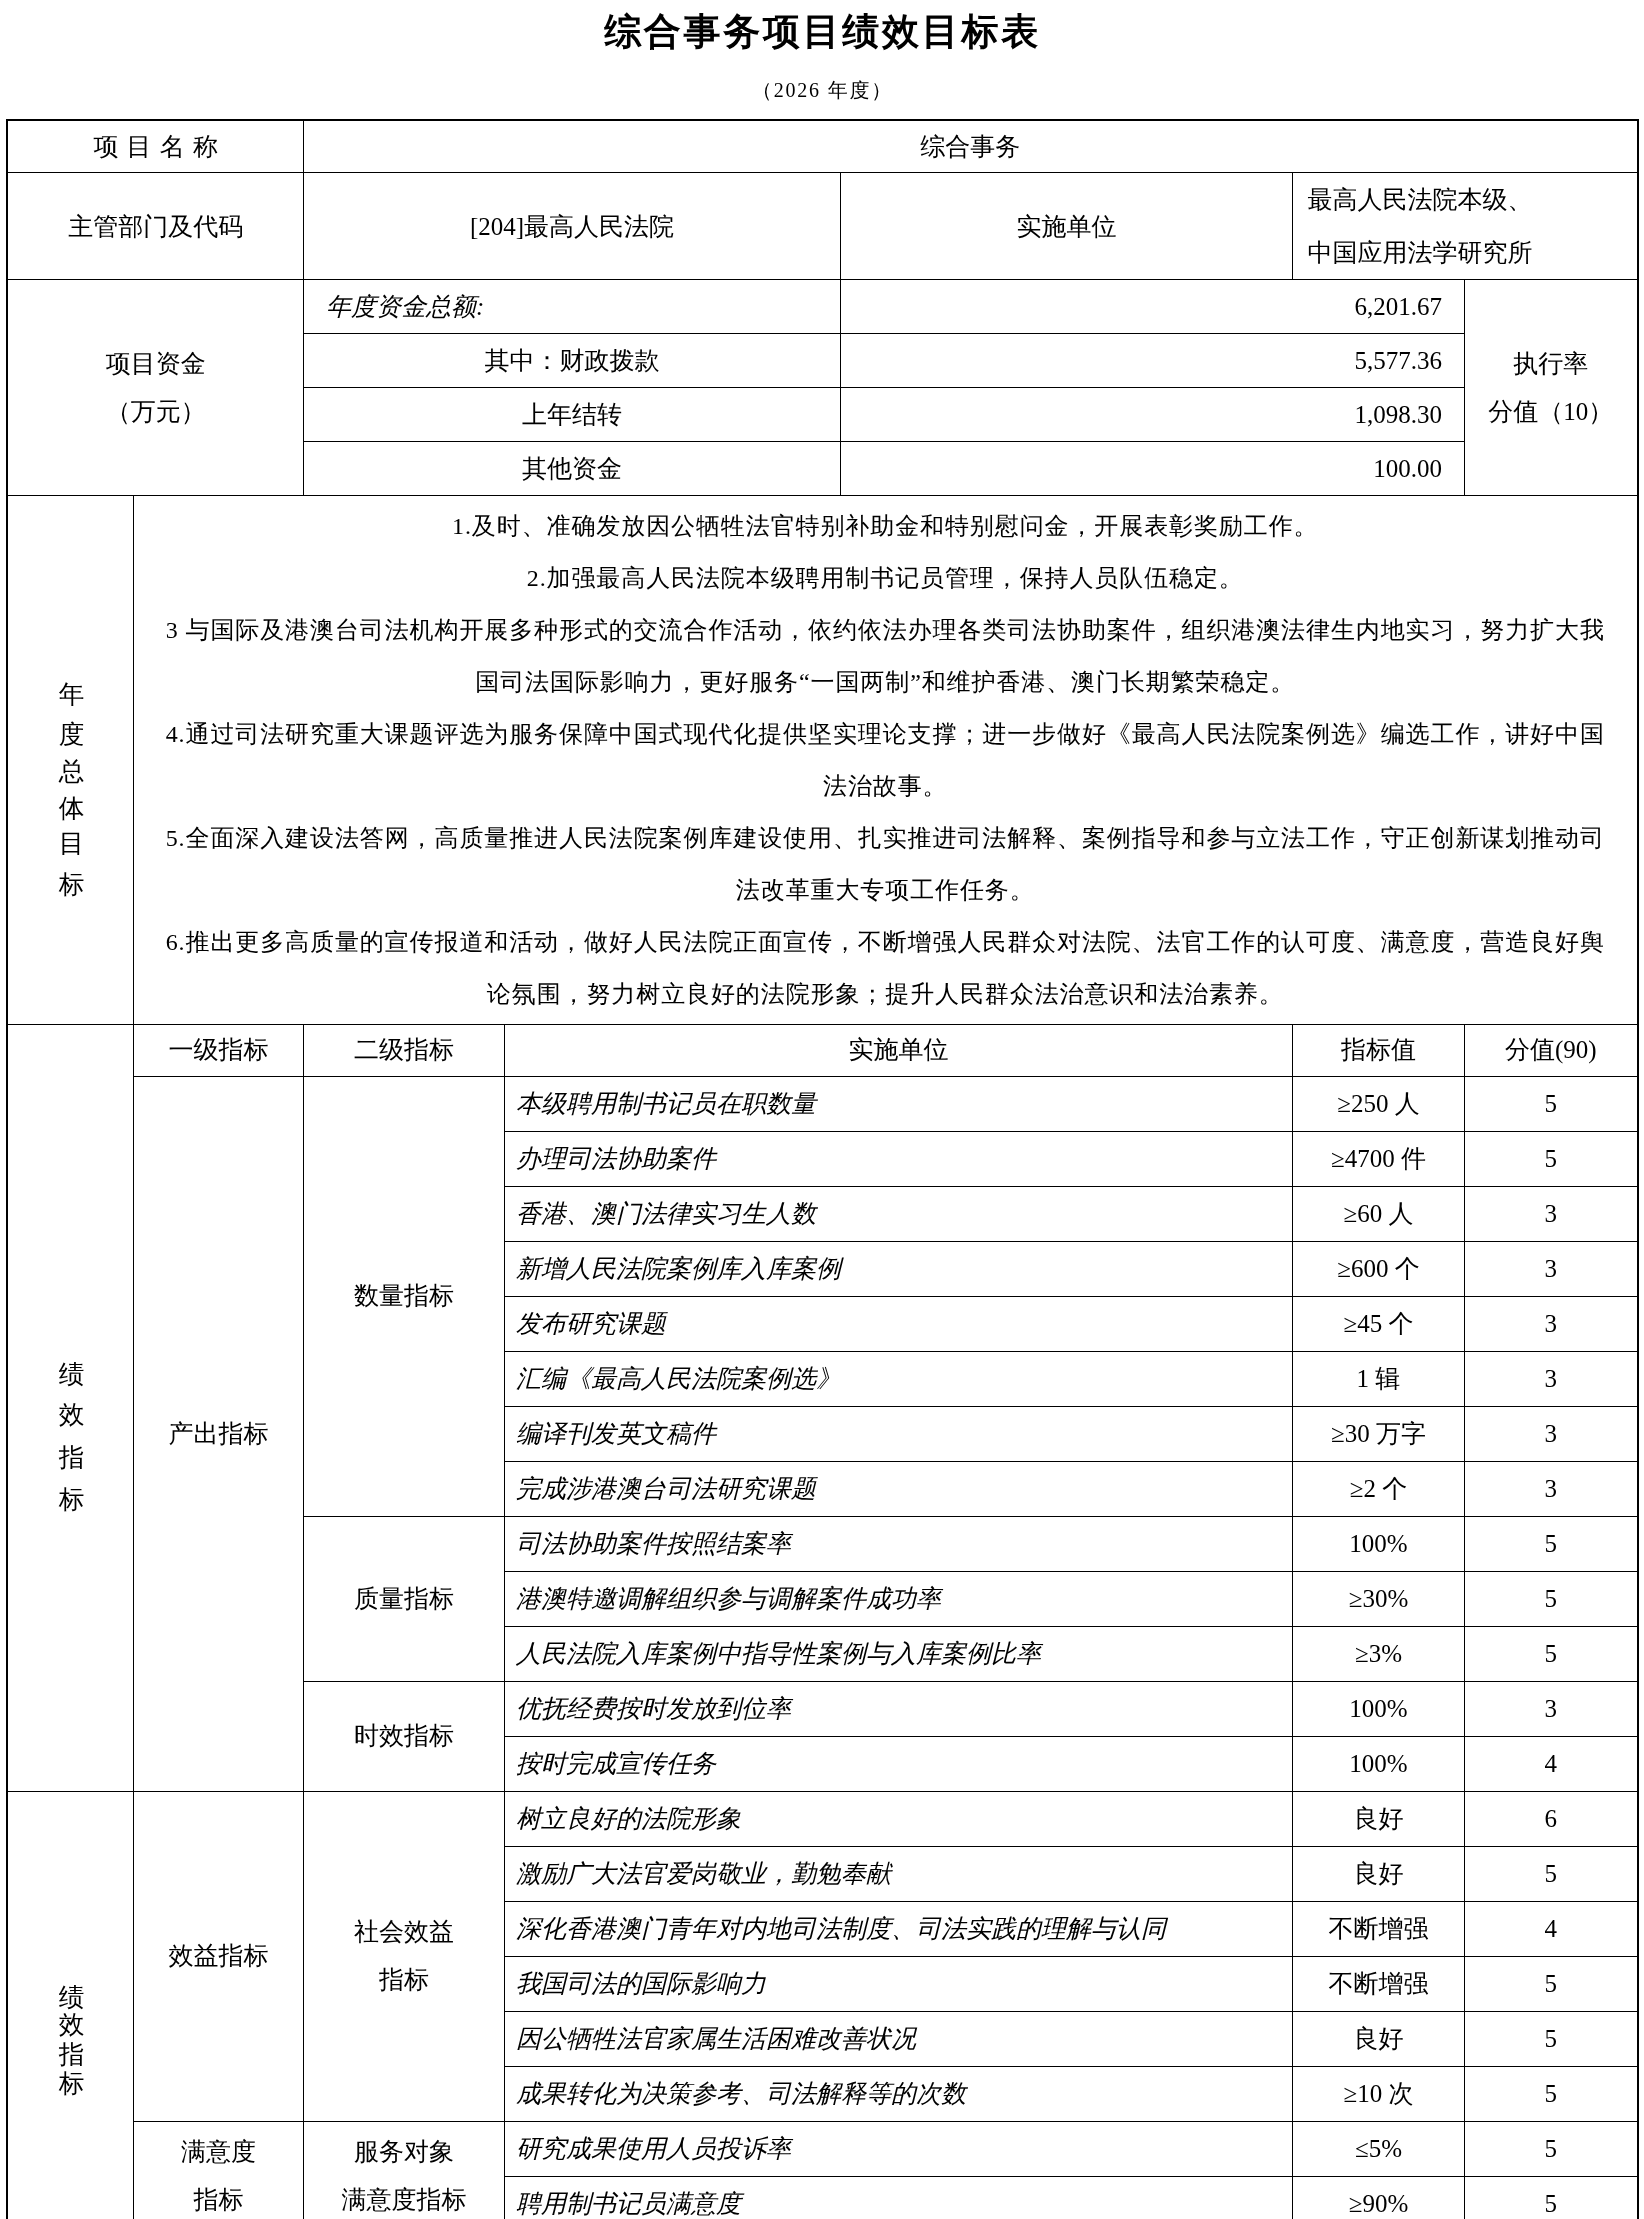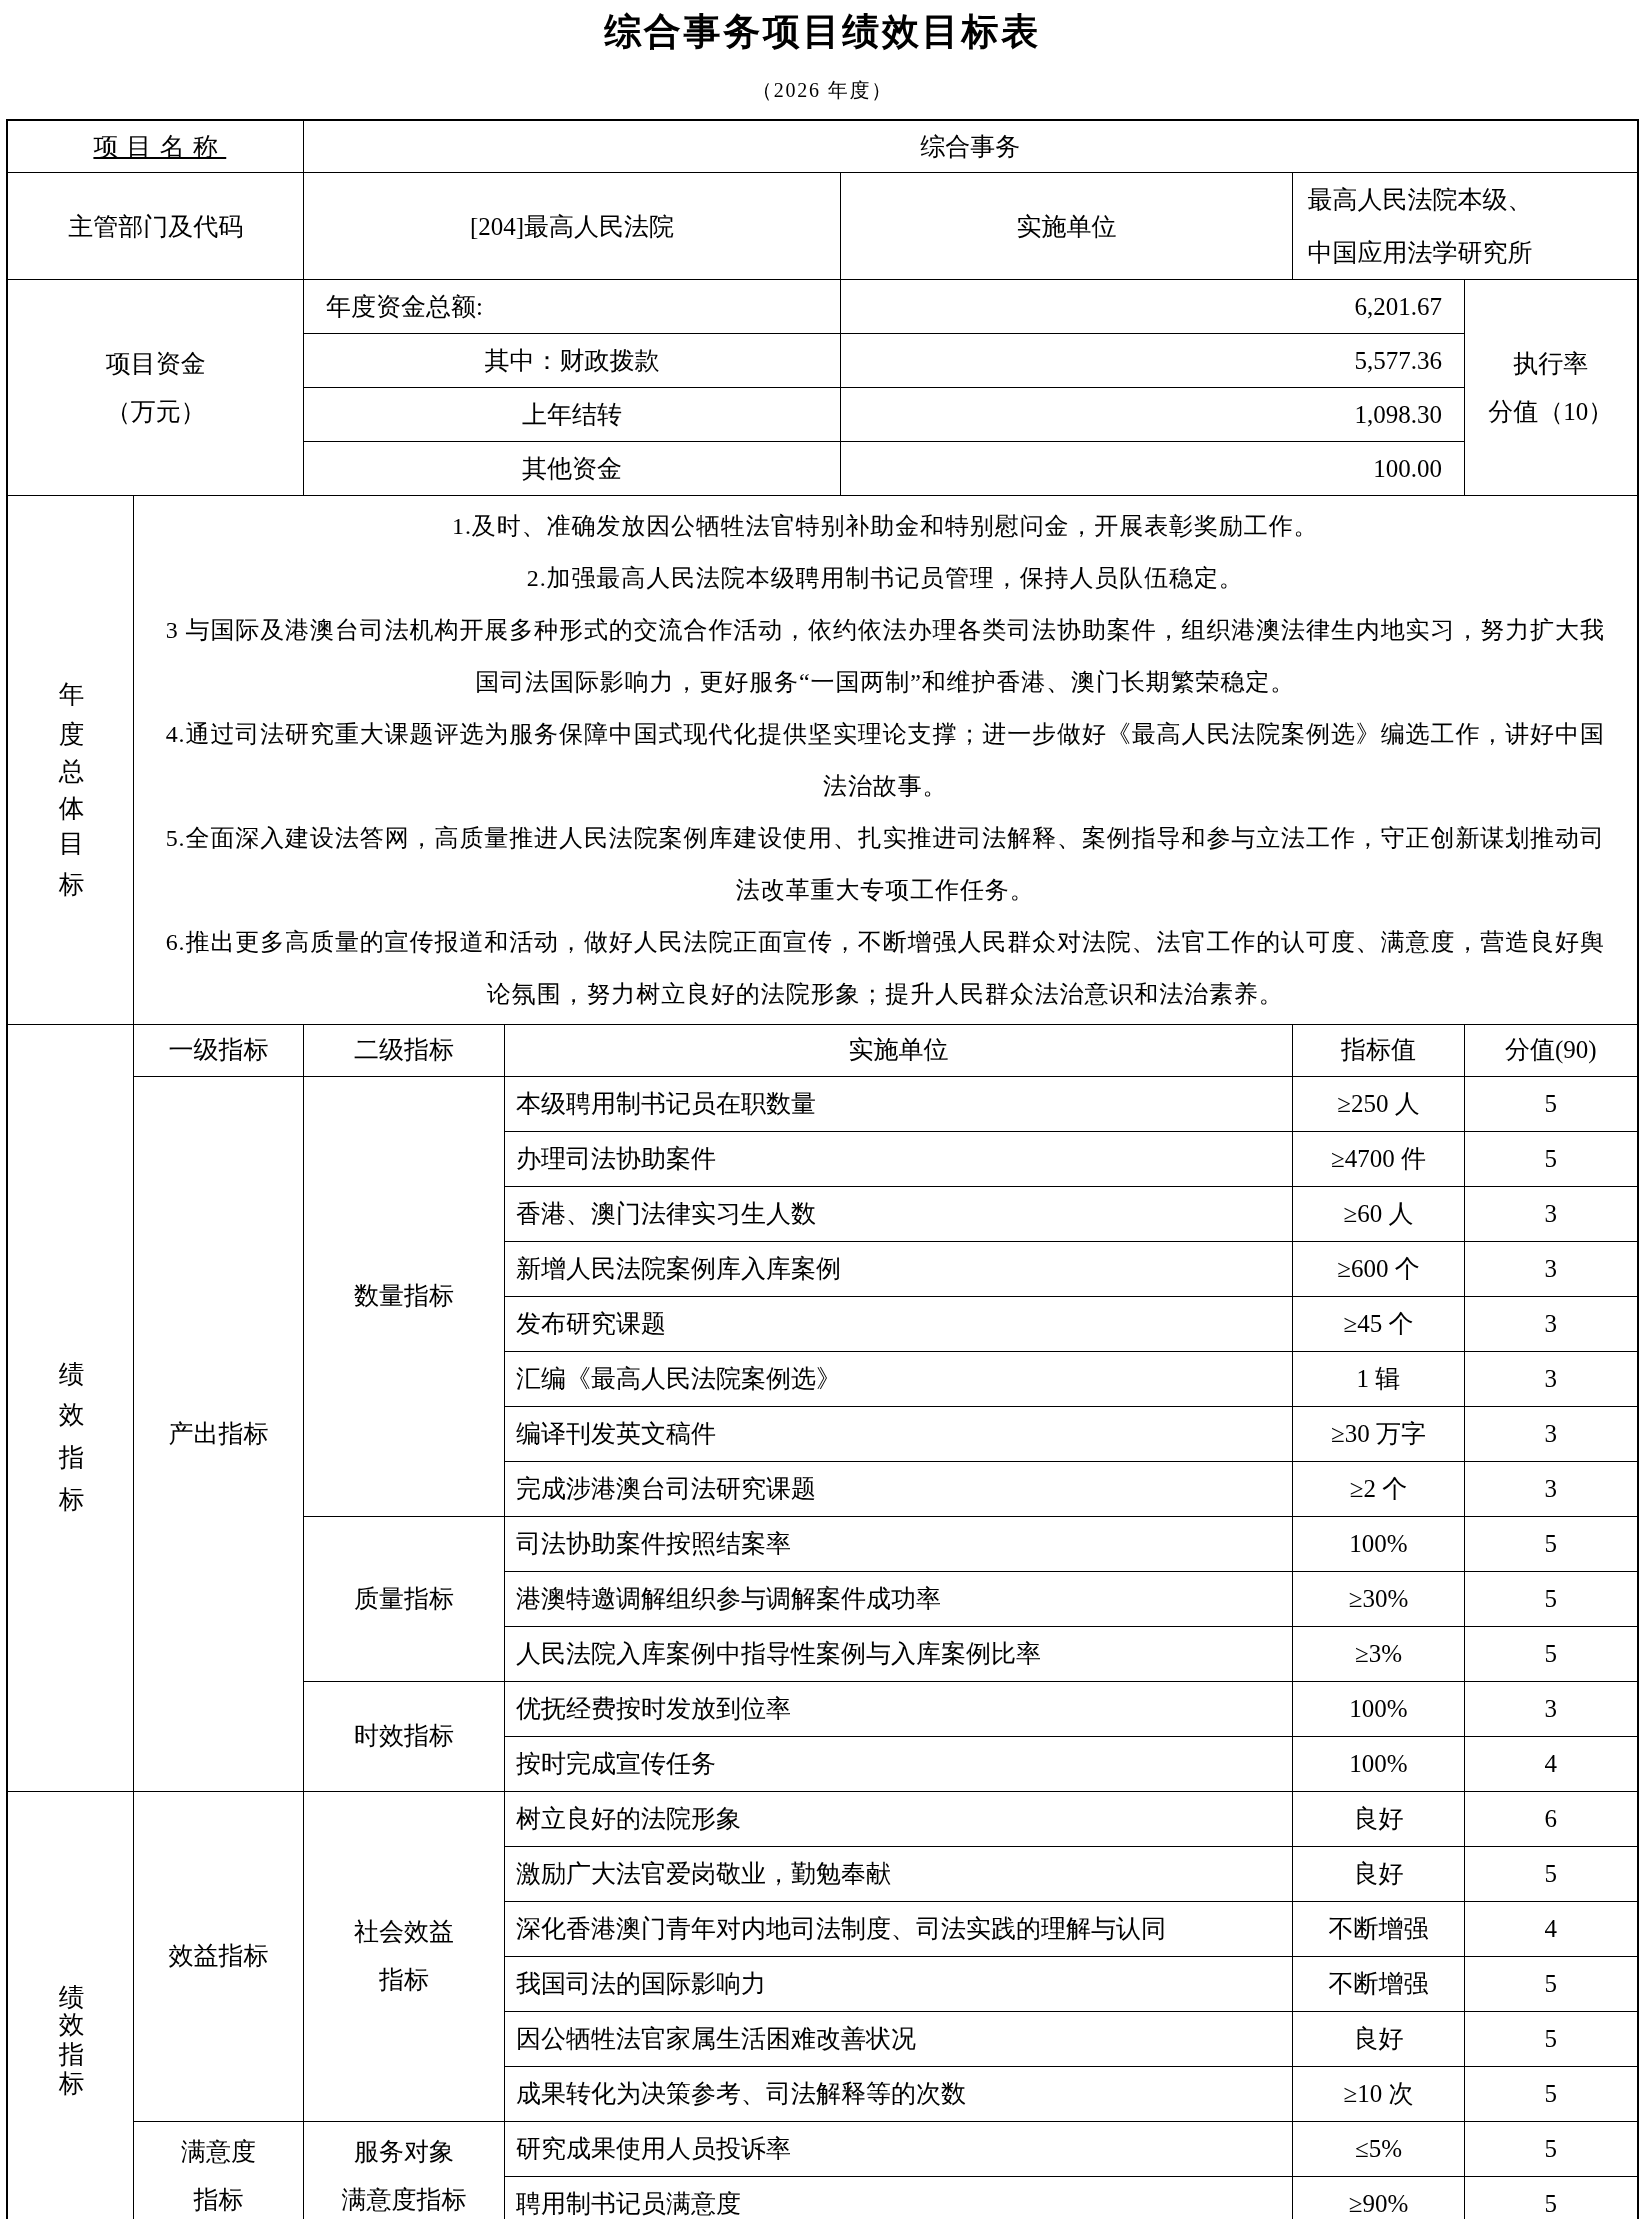--- a/index.html
+++ b/index.html
@@ -21,23 +21,23 @@
     width:1630px;margin:12.8px auto 0 auto;
     border-collapse:collapse;table-layout:fixed;
     border:2.7px solid #000;
   }
   td{
     border:1.8px solid #000;
     font-size:25px;line-height:1.35;
     text-align:center;vertical-align:middle;
     padding:0;overflow:hidden;
   }
-  td.leftpad{text-align:left;padding-left:11px;padding-right:7.3px;}
+  td.leftpad{text-align:left;padding-left:11px;padding-right:7.3px;font-style:italic;}
   td.rightpad{text-align:right;padding-right:22px;}
-  td.spaced{letter-spacing:8.2px;text-indent:8.2px;text-decoration:underline;}
+  td.spaced{letter-spacing:8.2px;text-indent:8.2px;}
   tr.h58{height:53px;}
   tr.h110{height:101px;}
   tr.h59{height:54px;}
   tr.h578{height:528px;}
   tr.h57{height:52px;}
   tr.h60{height:55px;}
   .twoline div{line-height:48px;}
   .impl{ text-align:left;padding-left:14.6px;}
   .impl div{line-height:53px;}
   td.goals{

